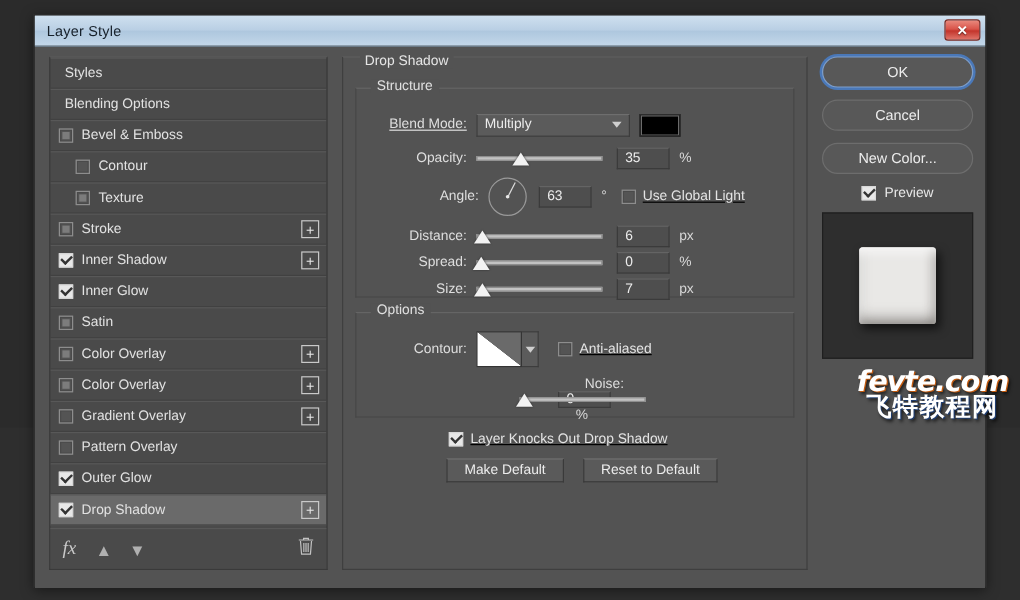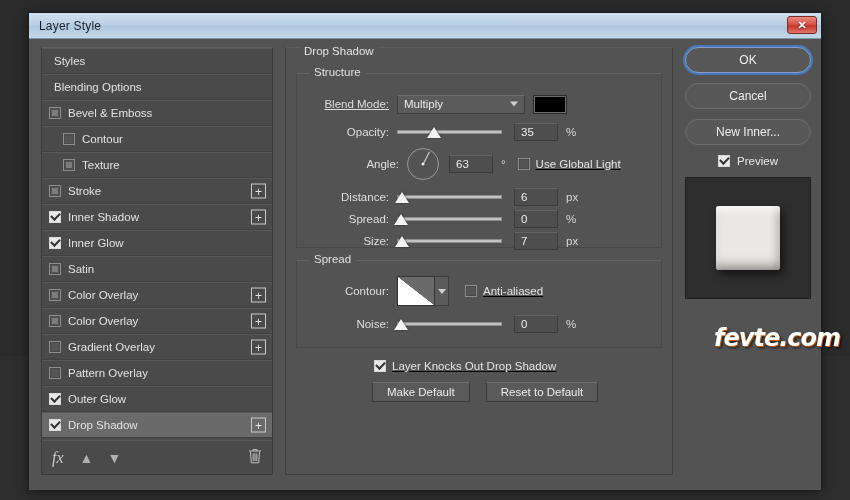--- a/index.html
+++ b/index.html
@@ -453,39 +453,39 @@
             <div class="slider" style="width:105px; margin-left:8px;">
               <div class="track"></div>
               <div class="thumb" id="thumb-size" style="left: 5%;"></div>
             </div>
             <div class="numbox" style="width:44px; margin-left:12px;">7</div>
             <div class="unit">px</div>
           </div>
         </div>
 
         <div class="group" id="grp-quality">
-          <div class="group-label">Spread</div>
+          <div class="group-label">Options</div>
 
           <div class="field-row" style="left:14px; top:14px; width:340px; height:32px;">
             <div class="fld-label" style="width:78px;">Contour:</div>
             <div style="display:flex; margin-left:8px;">
               <div class="contour-swatch">
                   <div class="tri"></div>
                 </div>
               <div class="contour-drop">
                   <span class="chev"></span>
                 </div>
             </div>
             <div class="inline-cb" style="margin-left:16px;">
               <i class="cbox" id="cb-aa"></i>
               <span>Anti-aliased</span>
             </div>
           </div>
 
-          <div class="field-row" style="left:14px; top:53px; width:340px;">
+          <div class="field-row" style="left:14px; top:53px; width:340px;flex-direction:column;">
             <div class="fld-label" style="width:78px;">Noise:</div>
             <div class="slider" style="width:105px; margin-left:8px;">
               <div class="track"></div>
               <div class="thumb" id="thumb-noise" style="left: 4%;"></div>
             </div>
             <div class="numbox" style="width:44px; margin-left:12px;">0</div>
             <div class="unit">%</div>
           </div>
         </div>
 
@@ -495,30 +495,31 @@
         </div>
         <div style="position:absolute; left:86px; top:334px; display:flex; gap:16px;">
           <div class="btn">Make Default</div>
           <div class="btn">Reset to Default</div>
         </div>
       </div>
 
       <div class="right-panel">
         <div class="pill focused">OK</div>
         <div class="pill">Cancel</div>
-        <div class="pill">New Inner...</div>
+        <div class="pill">New Color...</div>
         <div class="preview-row">
           <i class="cbox on" id="cb-preview"></i>
           <span>Preview</span>
         </div>
         <div class="thumb-box">
           <div class="thumb-shape"></div>
         </div>
       </div>
 
     </div>
   </div>
 
   <div class="watermark">
     <div class="wm1">fevte.com</div>
+    <div class="wm2">飞特教程网</div>
   </div>
 
 </div>
 
 </body></html>

